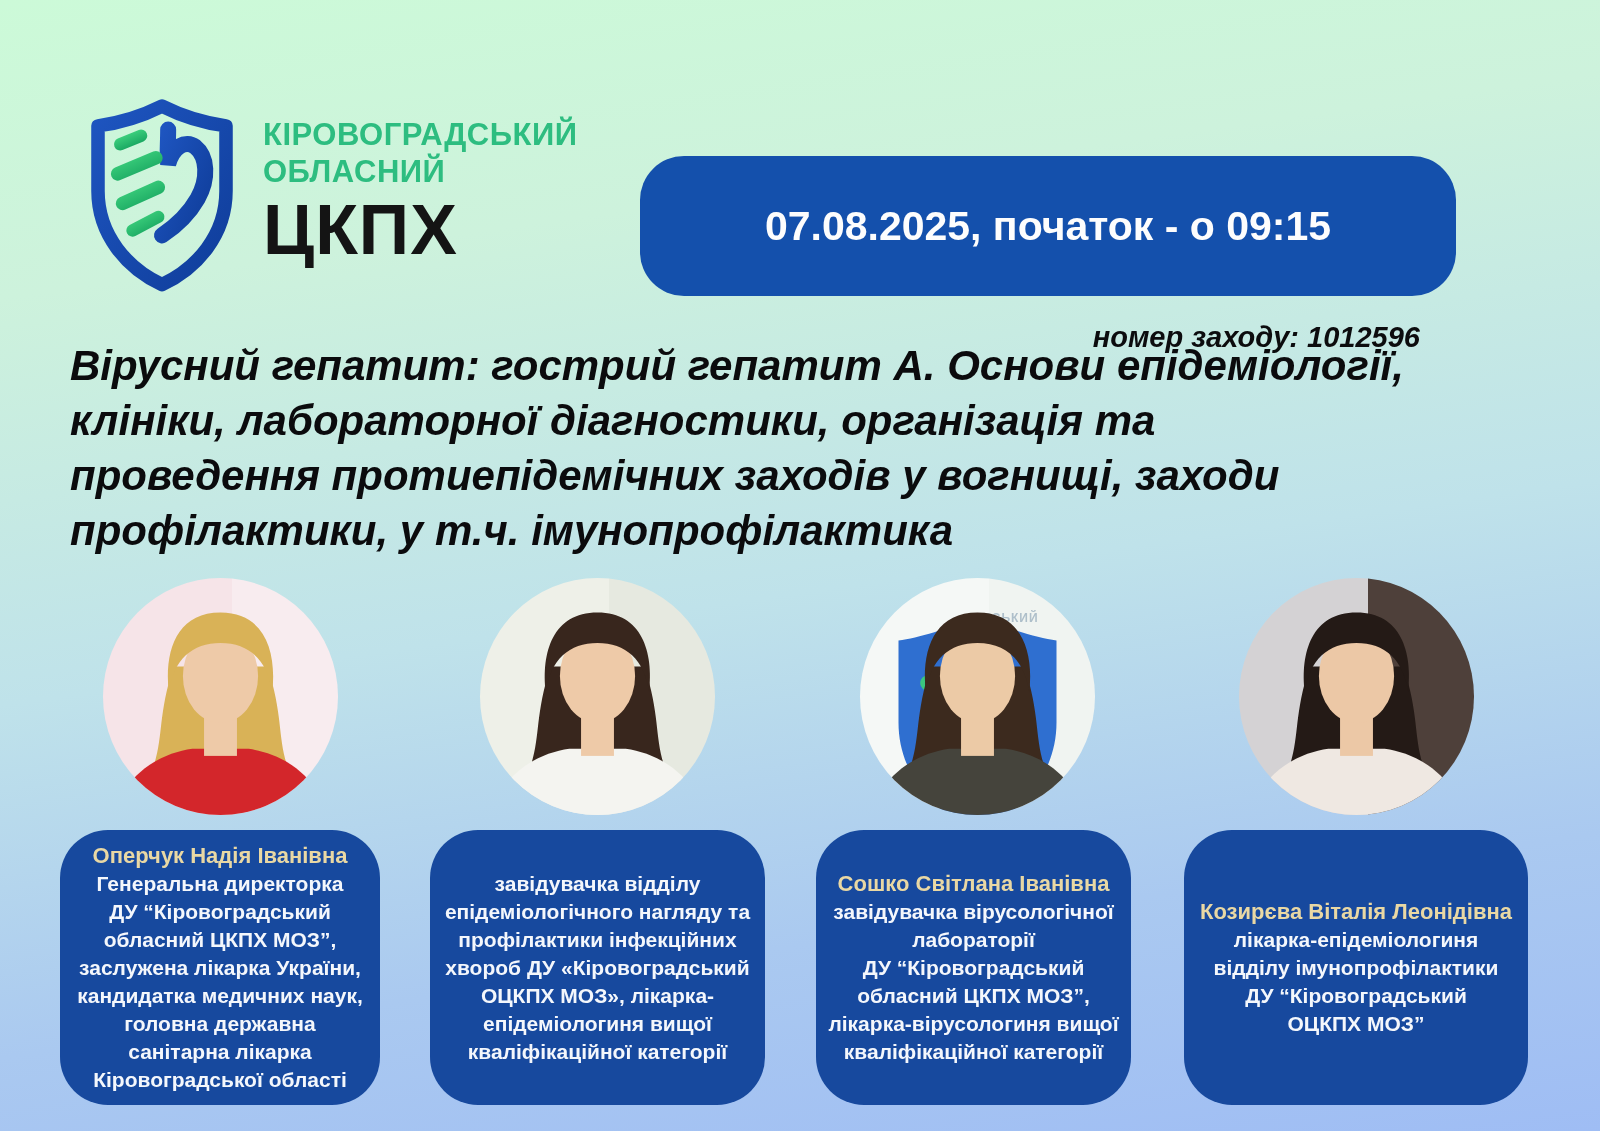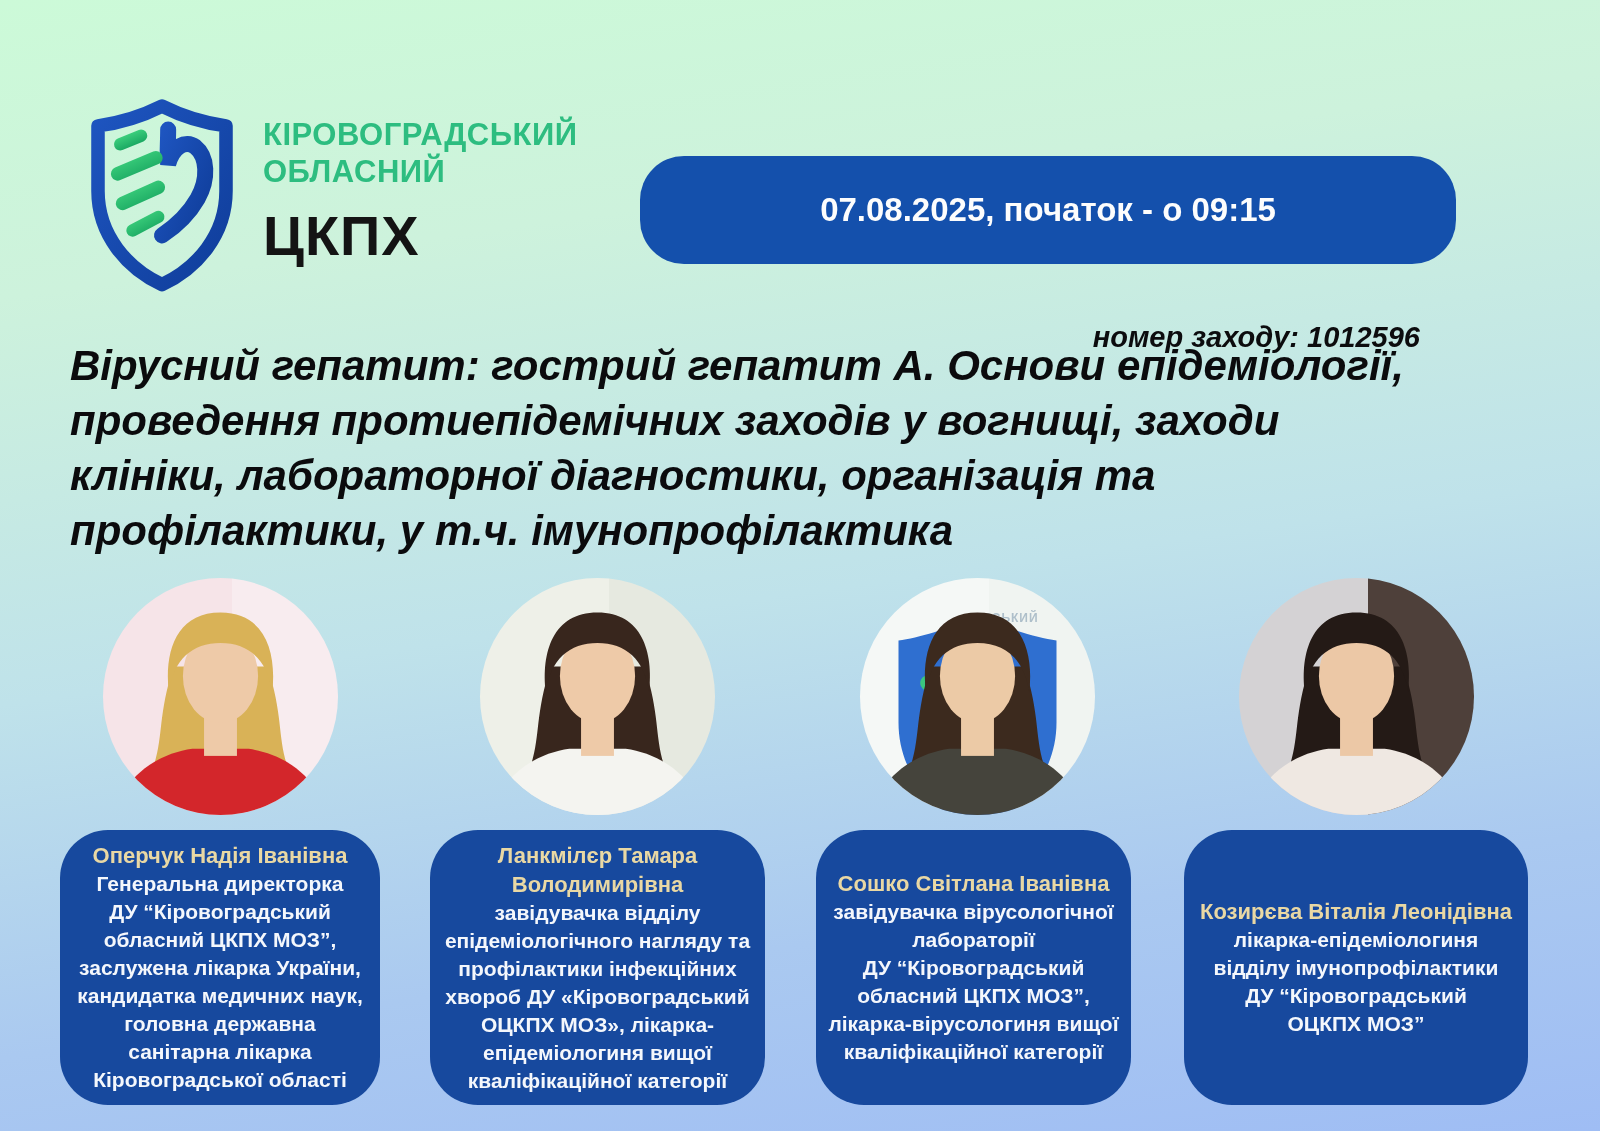--- a/index.html
+++ b/index.html
@@ -9,35 +9,35 @@
   .poster{
     position:relative; width:1600px; height:1131px; overflow:hidden;
     background:linear-gradient(172deg,#ccfad8 0%, #cdf2dc 22%, #bfe2ea 52%, #aac9f0 78%, #9fbdf4 100%);
   }
 
   
   .logo-shield{ position:absolute; left:82px; top:96px; width:160px; height:200px; }
   .logo-text{ position:absolute; left:263px; top:116px; }
   .logo-org{ font-weight:bold; font-size:31px; line-height:37px; letter-spacing:.5px;
              color:var(--green,#2dbd80); white-space:pre-line; }
-  .logo-acronym{ font-weight:bold; font-size:56px; line-height:80px; letter-spacing:1px;
-                 color:#141414; margin-top:6px; }
+  .logo-acronym{ font-weight:bold; font-size:70px; line-height:80px; letter-spacing:1px;
+                 color:#141414; }
 
   .badge{
     position:absolute; left:1182px; top:28px; width:372px; height:114px;
     background:var(--bg,#1e9f8e); border-radius:60px;
     display:flex; align-items:center; justify-content:center;
     color:#f2f7f5; font-weight:bold; font-size:33px;
   }
 
   .event-pill{
-    position:absolute; left:640px; top:156px; width:816px; height:108px;
+    position:absolute; left:640px; top:156px; width:816px; height:140px;
     background:var(--bg,#1450ac); border-radius:44px;
     display:flex; align-items:center; justify-content:center;
-    color:#fdfdfd; font-weight:bold; font-size:33px;
+    color:#fdfdfd; font-weight:bold; font-size:41px;
   }
 
   .event-number{
     position:absolute; left:920px; top:281px; width:500px;
     text-align:right; font-weight:bold; font-style:italic;
     font-size:29px; color:#0c0c0e;margin-top:40px;
   }
 
   
   .title{
@@ -119,22 +119,22 @@
 
 
   <div class="event-pill" style="--text: 07.08.2025, початок - о 09:15; --bg: #1450ac;">
     <span>07.08.2025, початок - о 09:15</span>
   </div>
 
   <div class="event-number">номер заходу: 1012596</div>
 
   <div class="title">
     <span class="title-line">Вірусний гепатит: гострий гепатит А. Основи епідеміології,</span>
+    <span class="title-line">клініки, лабораторної діагностики, організація та</span>
     <span class="title-line">проведення протиепідемічних заходів у вогнищі, заходи</span>
-    <span class="title-line">клініки, лабораторної діагностики, організація та</span>
     <span class="title-line">профілактики, у т.ч. імунопрофілактика</span>
   </div>
 
   <div class="avatar av1" style="--bg: #f6e4e8; --bg2: #f8ecef; --hair: #d9b257; --top: #d3262b; --skin: #eecaa8;">
     <svg viewBox="0 0 100 100" preserveAspectRatio="xMidYMax meet">
       <path class="hair" d="M30 36 C23 58 26 66 21 80 L79 80 C74 66 77 58 70 36 Z"></path>
       <path class="top" d="M4 104 C7 82 24 73 38 71 L62 71 C76 73 93 82 96 104 Z"></path>
       <rect class="skin" x="43" y="54" width="14" height="20"></rect>
       <ellipse class="skin" cx="50" cy="40" rx="16" ry="20"></ellipse>
       <path class="hair" d="M50 13 C31 13 26 30 28 47 C30 33 38 26 50 26 C62 26 70 33 72 47 C74 30 69 13 50 13 Z"></path>
@@ -178,22 +178,20 @@
     <div class="speaker-bio">Генеральна директорка
 ДУ “Кіровоградський
 обласний ЦКПХ МОЗ”,
 заслужена лікарка України,
 кандидатка медичних наук,
 головна державна
 санітарна лікарка
 Кіровоградської області</div>
   </div>
   <div class="card card2" style="--bg: #17499e; --name_color: #e9d8a4; --text_color: #f4f7fc;">
-    <div class="speaker-name">Ланкмілєр Тамара
-Володимирівна</div>
     <div class="speaker-bio">завідувачка відділу
 епідеміологічного нагляду та
 профілактики інфекційних
 хвороб ДУ «Кіровоградський
 ОЦКПХ МОЗ», лікарка-
 епідеміологиня вищої
 кваліфікаційної категорії</div>
   </div>
   <div class="card card3" style="--bg: #17499e; --name_color: #e9d8a4; --text_color: #f4f7fc;">
     <div class="speaker-name">Сошко Світлана Іванівна</div>

